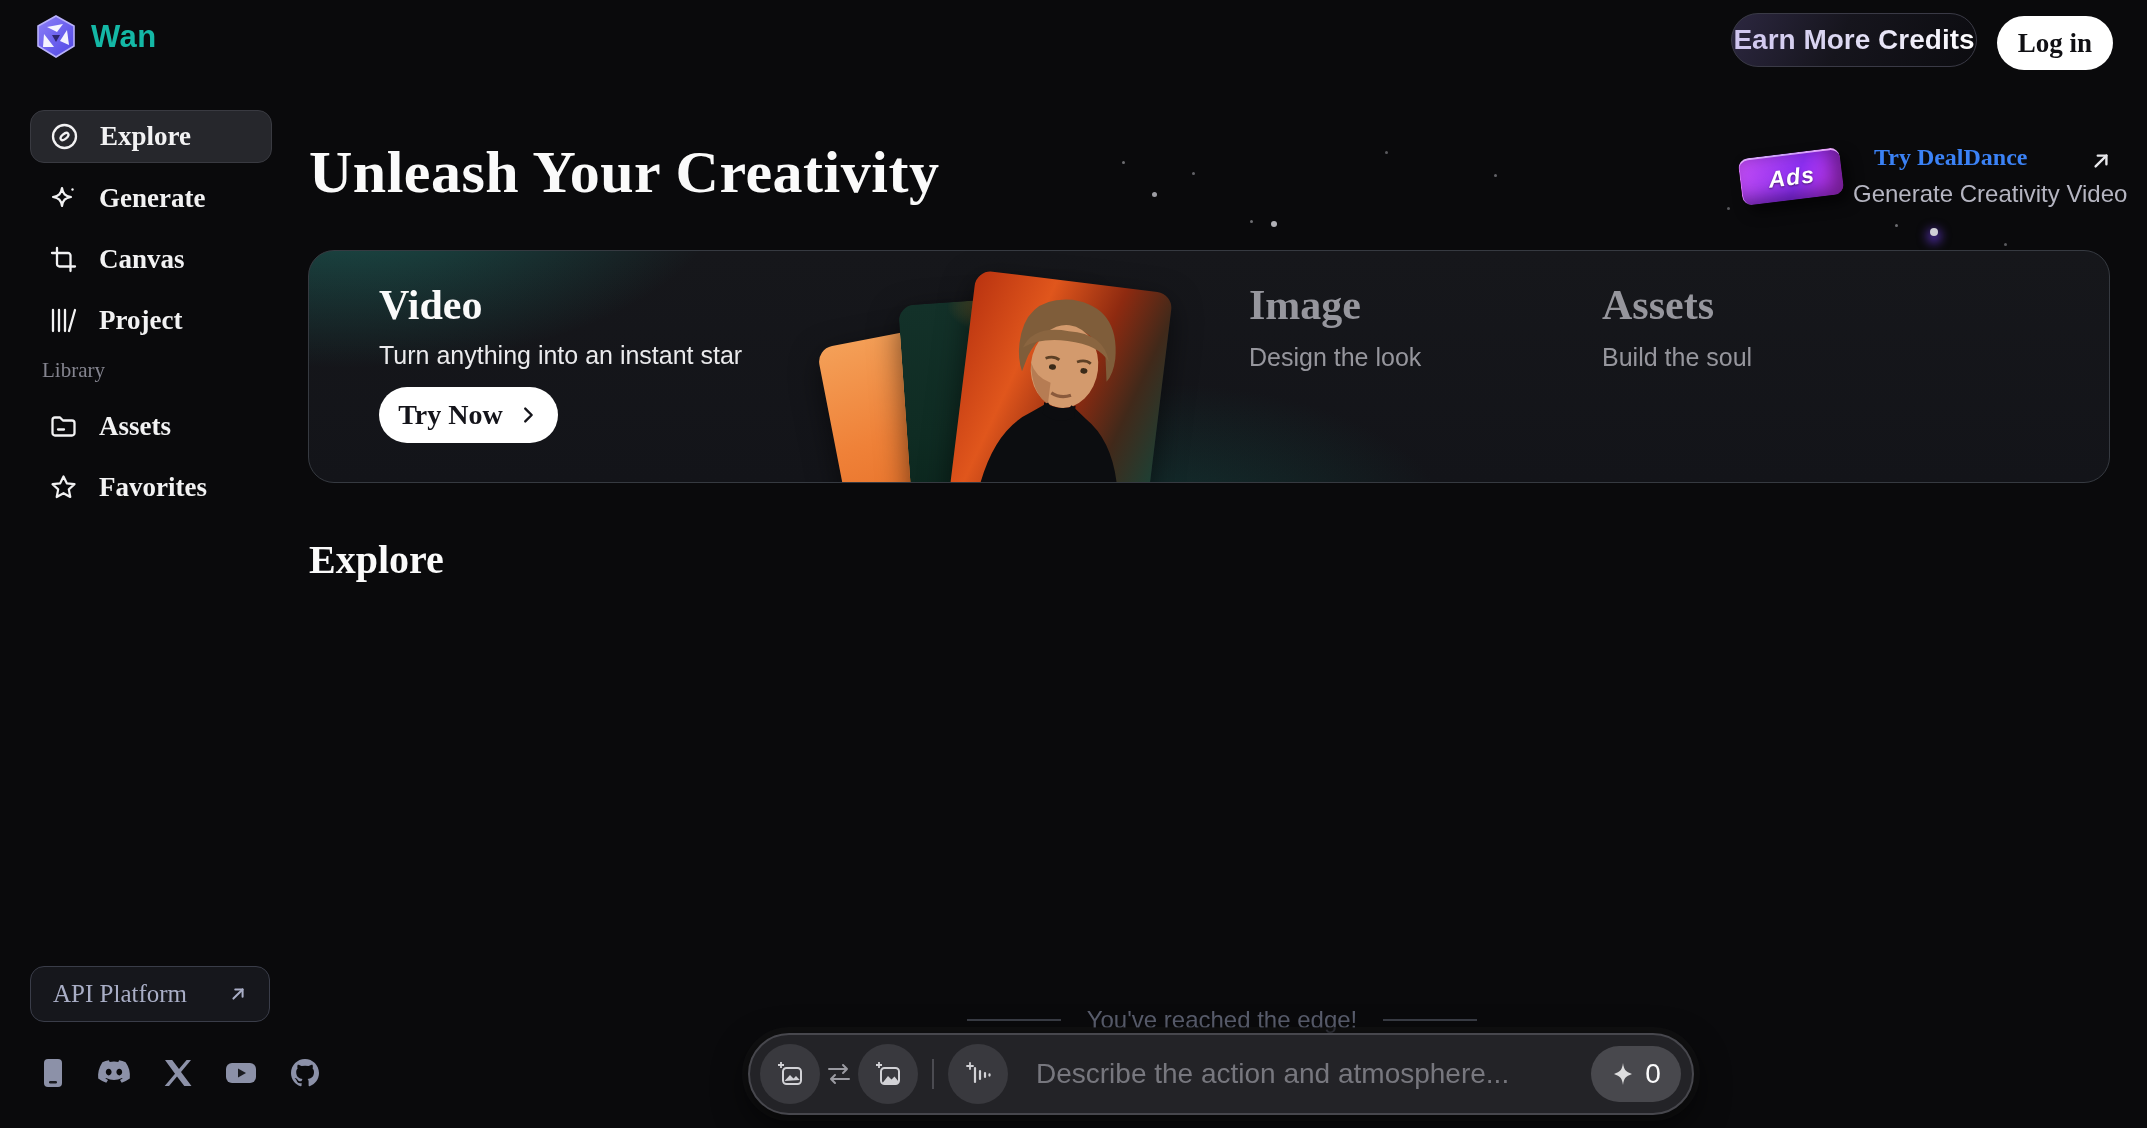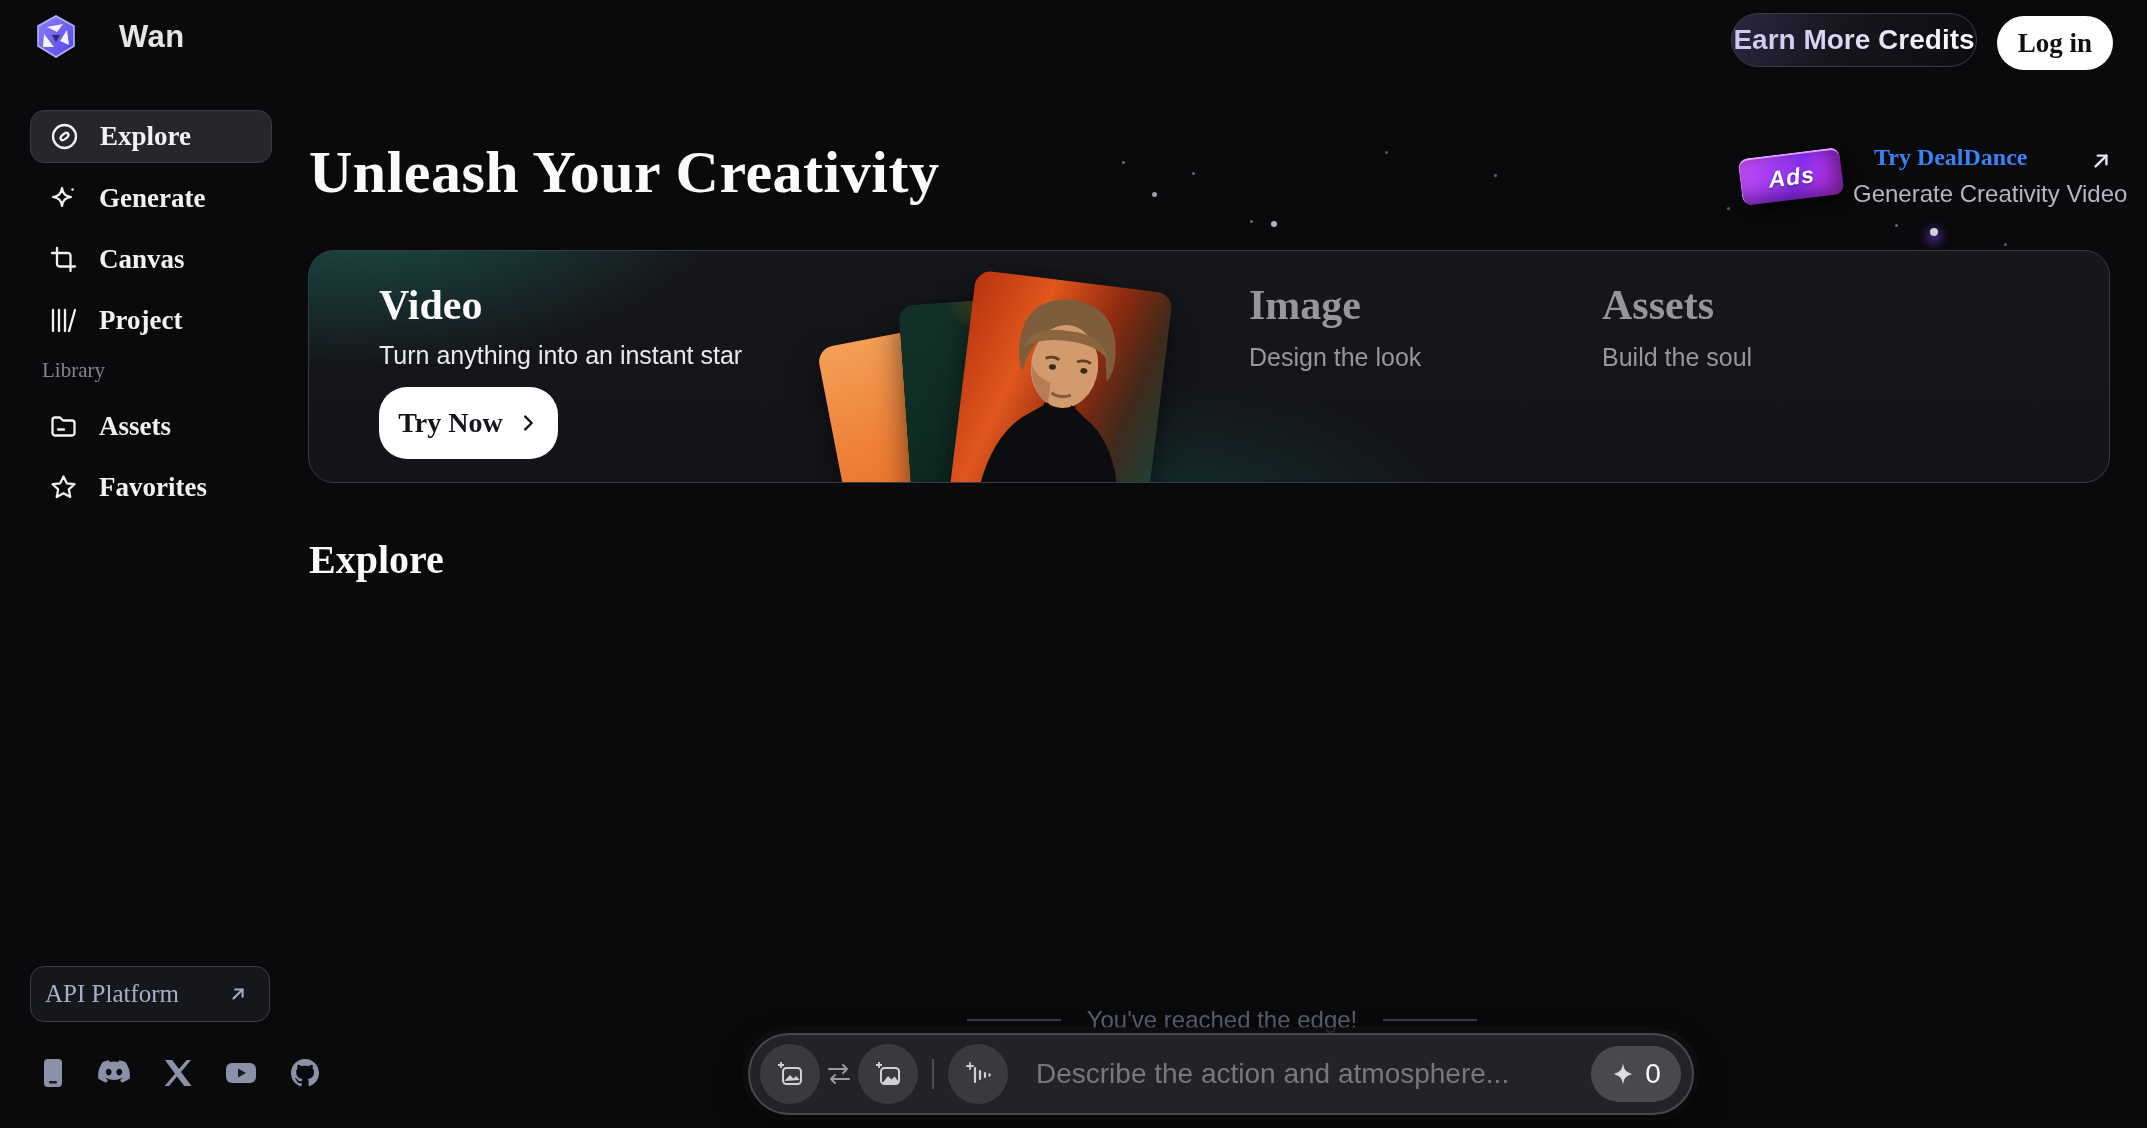--- a/index.html
+++ b/index.html
@@ -7,21 +7,21 @@
   #stage {
     position:relative; width:2147px; height:1128px; overflow:hidden;
     background:#0a0a0c;
     font-family:"Liberation Sans", sans-serif;
     -webkit-font-smoothing:antialiased;
   }
   .serif { font-family:"Liberation Serif", serif; }
 
   
   .logo { position:absolute; left:33px; top:14px; display:flex; align-items:center; gap:12px; }
-  .logo-text { font-size:31px; font-weight:700; color:#e5e5e5; letter-spacing:.5px;margin-left:28px; }
+  .logo-text { font-size:31px; font-weight:700; color:#14b8a6; letter-spacing:.5px; }
   .btn-earn {
     position:absolute; left:1731px; top:13px; width:246px; height:54px; border-radius:27px;
     background:linear-gradient(115deg,#2c2740 0%,#16151d 45%,#0c0c10 100%);
     border:1px solid #3a3a46; display:flex; align-items:center; justify-content:center;
     cursor:pointer;
   }
   .btn-earn span {
     font-family:Liberation Sans, sans-serif; font-size:28px; font-weight:700;
     background:linear-gradient(90deg,#cfc5ef 0%,#dcd8f2 45%,#ffffff 100%);
     -webkit-background-clip:text; background-clip:text; color:transparent;
@@ -40,21 +40,21 @@
   .side-item.active { background:#26272c; border:1px solid #393a41; }
   .side-item .lbl { font-family:"Liberation Serif", serif; font-size:27px; font-weight:700; color:#f2f2f3; }
   .side-icon { width:29px; height:29px; flex:0 0 29px; }
   .side-section {
     position:absolute; left:42px; font-family:"Liberation Serif", serif;
     font-size:21px; color:#84848f;
   }
   .api-btn {
     position:absolute; left:30px; top:966px; width:240px; height:56px; border-radius:14px;
     border:1px solid #3a3d49; background:#16171c; display:flex; align-items:center;
-    padding:0 20px 0 14px; cursor:pointer;
+    padding:0 20px 0 22px; cursor:pointer;
   }
   .api-btn .lbl { font-family:"Liberation Serif", serif; font-size:25px; color:#a9aec6; flex:1; }
   .socials { position:absolute; left:42px; top:1058px; display:flex; align-items:center; gap:33px; }
   .socials svg { display:block; cursor:pointer; }
 
   
   .h1 {
     position:absolute; left:309px; top:138px; font-family:"Liberation Serif", serif;
     font-size:60px; font-weight:700; color:#fafafa; letter-spacing:.5px;
   }
@@ -87,21 +87,21 @@
     border:1px solid #363a41; overflow:hidden;
     background:
       radial-gradient(620px 300px at 2% -30%, rgba(32,142,128,.55), rgba(32,142,128,0) 62%),
       radial-gradient(420px 200px at 47% 118%, rgba(18,96,84,.38), rgba(18,96,84,0) 70%),
       linear-gradient(180deg,#16171b 0%, #131419 100%);
   }
   .hero-video-title { position:absolute; left:70px; top:30px; font-family:"Liberation Serif", serif;
     font-size:42px; font-weight:700; color:#fafafa; cursor:pointer; }
   .hero-video-sub { position:absolute; left:70px; top:90px; font-size:25px; color:#eaeaec; }
   .try-now {
-    position:absolute; left:70px; top:136px; width:179px; height:72px; border-radius:28px;
+    position:absolute; left:70px; top:136px; width:179px; height:56px; border-radius:28px;
     background:#ffffff; display:flex; align-items:center; justify-content:center; gap:14px; cursor:pointer;text-align:center;
   }
   .try-now span { font-family:"Liberation Serif", serif; font-size:28px; font-weight:700; color:#14141a; }
   .hero-col-title { position:absolute; top:30px; font-family:"Liberation Serif", serif;
     font-size:42px; font-weight:700; color:#96969d; cursor:pointer; }
   .hero-col-sub { position:absolute; top:92px; font-size:25px; color:#96969d; }
 
   
   .fan-card { position:absolute; border-radius:16px; box-shadow:0 10px 30px rgba(0,0,0,.55); }
   .fan-orange { left:527px; top:82px; width:148px; height:220px; transform:rotate(-11deg);

